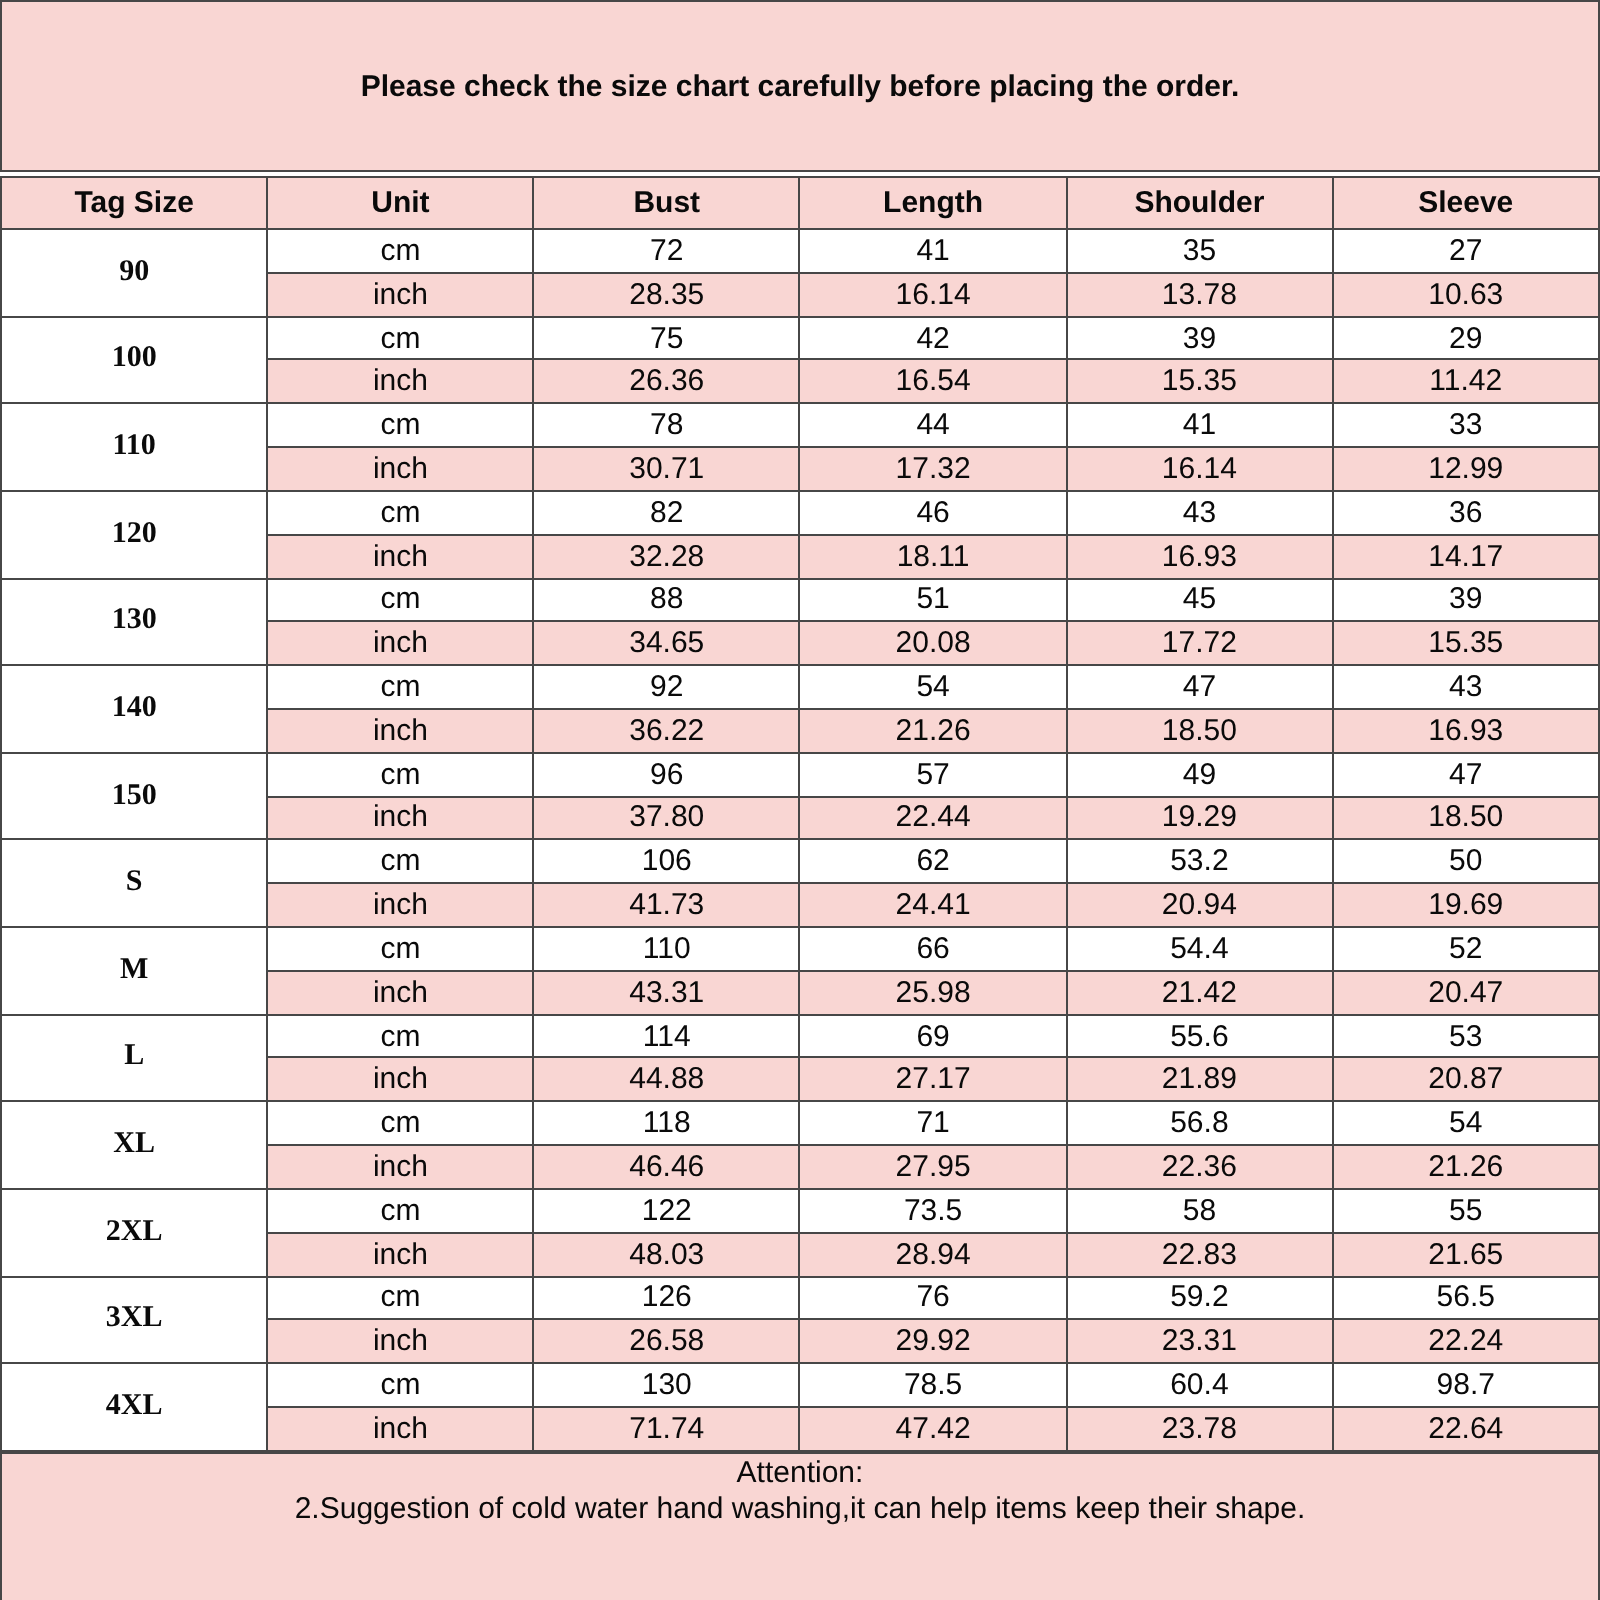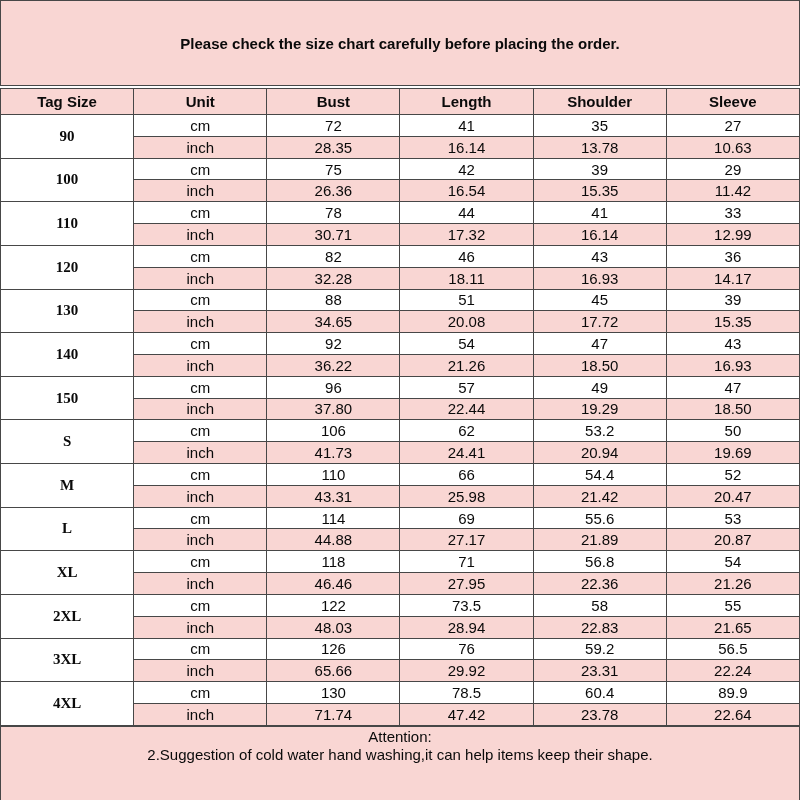--- a/index.html
+++ b/index.html
@@ -277,32 +277,32 @@
         <tr class="cm-row">
           <td class="tag-cell" rowspan="2">3XL</td>
           <td class="unit-cell">cm</td>
           <td>126</td>
           <td>76</td>
           <td>59.2</td>
           <td>56.5</td>
         </tr>
         <tr class="inch-row">
           <td class="unit-cell">inch</td>
-          <td>65.66</td>
+          <td>26.58</td>
           <td>29.92</td>
           <td>23.31</td>
           <td>22.24</td>
         </tr>
         <tr class="cm-row">
           <td class="tag-cell" rowspan="2">4XL</td>
           <td class="unit-cell">cm</td>
           <td>130</td>
           <td>78.5</td>
           <td>60.4</td>
-          <td>89.9</td>
+          <td>98.7</td>
         </tr>
         <tr class="inch-row">
           <td class="unit-cell">inch</td>
           <td>71.74</td>
           <td>47.42</td>
           <td>23.78</td>
           <td>22.64</td>
         </tr>
       </tbody>
   </table>

